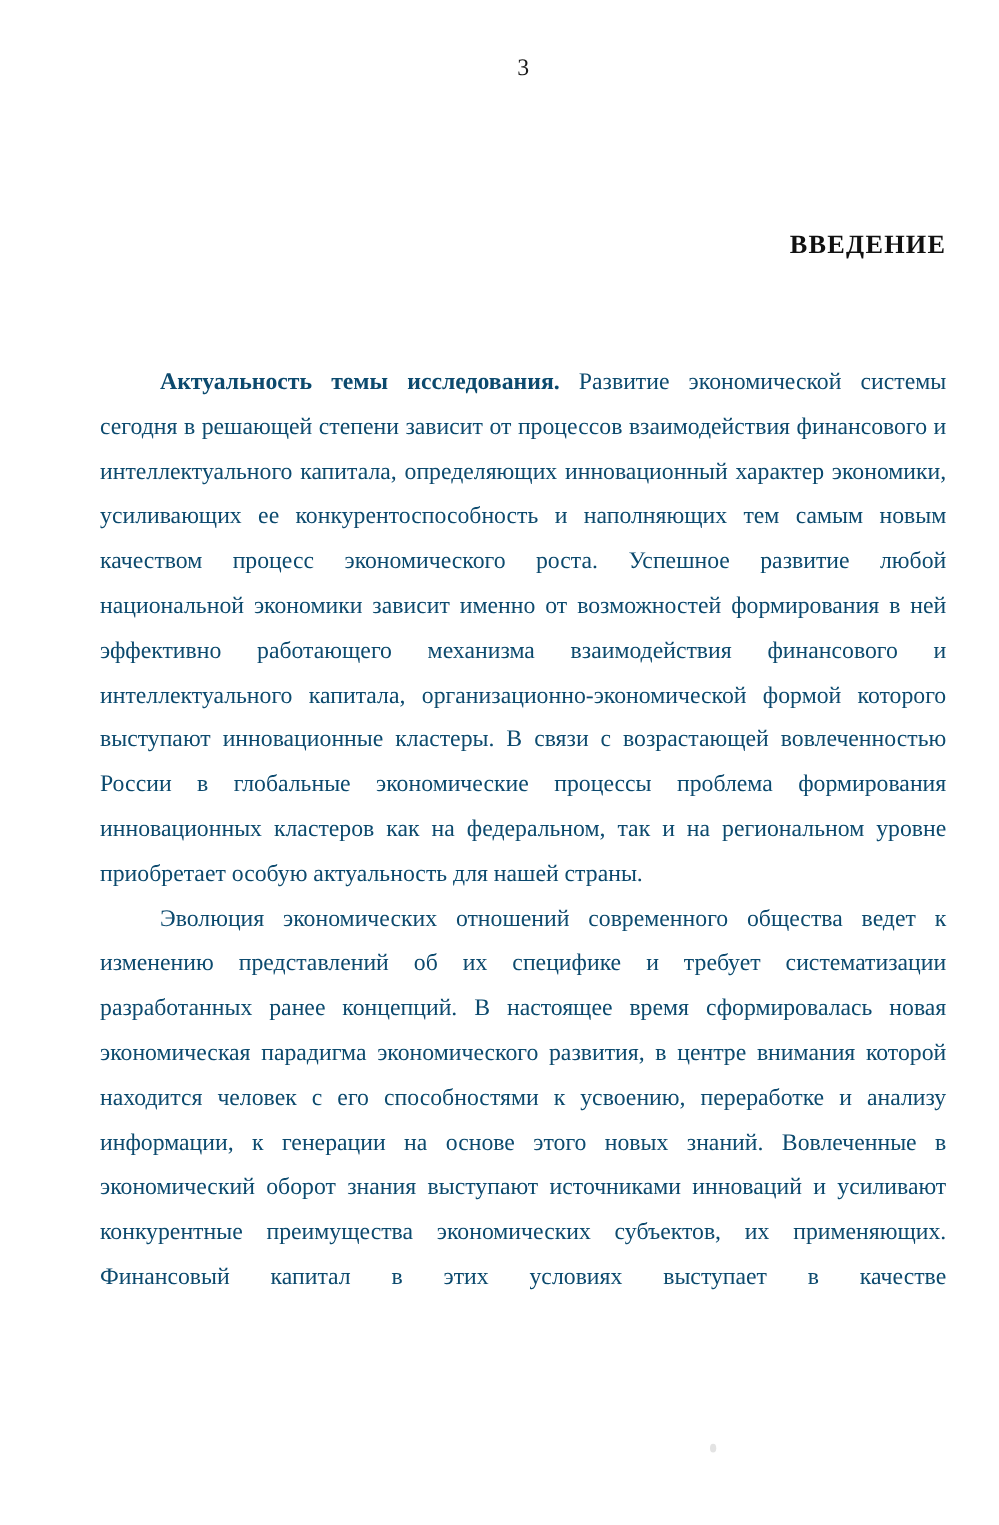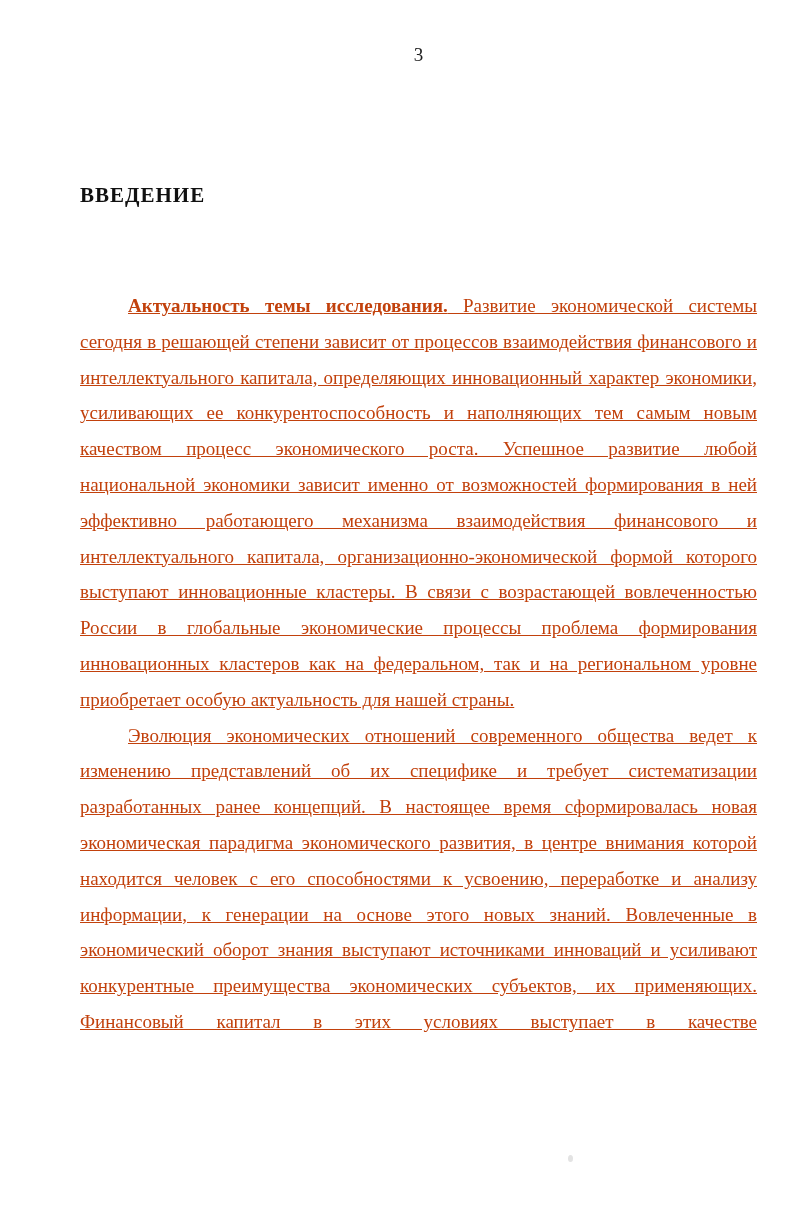--- a/index.html
+++ b/index.html
@@ -23,41 +23,40 @@
     width: 677px;
     text-align: center;
     font-size: 19px;
     color: #1c1c1c;
   }
   .doc-title {
     position: absolute;
     top: 183px;
     left: 80px;
     width: 677px;
-    text-align: left;
+    text-align: right;
     font-size: 21px;
     font-weight: bold;
     letter-spacing: 1px;
     color: #111111;
   }
   .content {
     position: absolute;
     top: 288px;
     left: 80px;
     width: 677px;
   }
   .content p {
     margin: 0;
     padding: 0;
     font-size: 19px;
     line-height: 35.8px;
     text-align: justify;
     text-indent: 48px;
-    color: #c2410c;
-    text-decoration: underline;
+    color: #0c4a6e;
   }
   .content p.continues {
     
     text-align-last: justify;
   }
   .lead-bold {
     font-weight: bold;
   }
   .artifact-dot {
     position: absolute;

